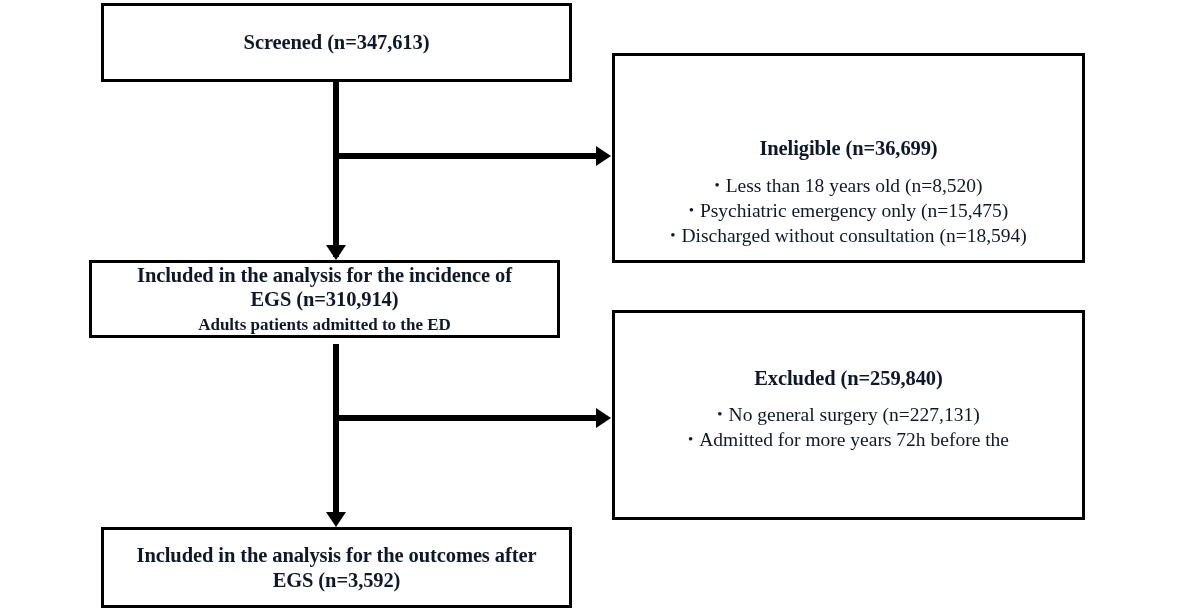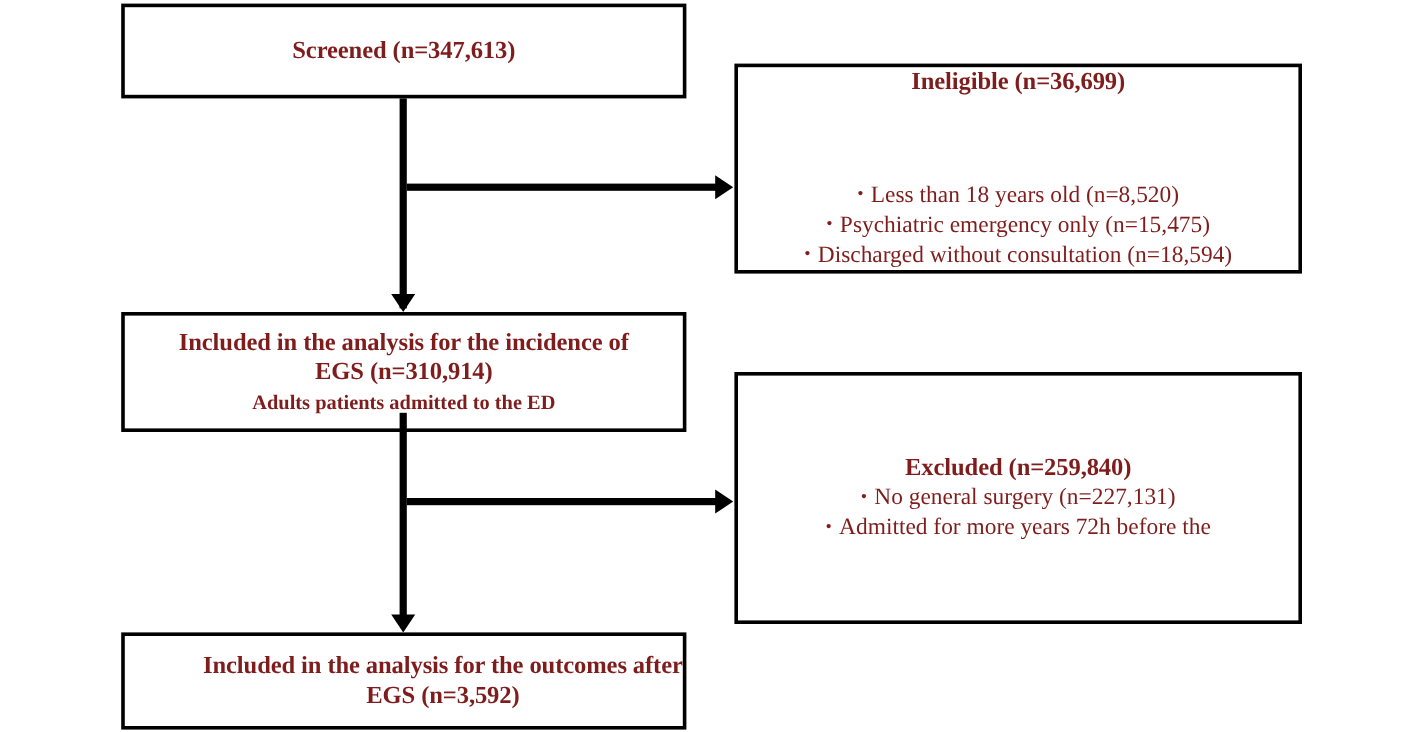--- a/index.html
+++ b/index.html
@@ -6,21 +6,21 @@
     margin: 0;
     padding: 0;
     background: #ffffff;
   }
   #canvas {
     position: relative;
     width: 1186px;
     height: 610px;
     background: #ffffff;
     font-family: "Liberation Serif", "DejaVu Serif", serif;
-    color: #7f1d1d;
+    color: #0f172a;
     overflow: hidden;
   }
   .node {
     position: absolute;
     box-sizing: border-box;
     border: 3px solid #000000;
     background: #ffffff;
     display: flex;
     flex-direction: column;
     align-items: center;
@@ -35,21 +35,21 @@
     white-space: pre-line;
   }
   .node-subtitle {
     font-weight: bold;
     font-size: 17px;
     line-height: 1.25;
     margin-top: 2px;
   }
   .bullet-list {
     list-style: none;
-    margin: 0;
+    margin: 12px;
     padding: 0;
     width: 100%;
   }
   .bullet-list li {
     font-size: 19.5px;
     line-height: 1.29;
     text-align: center;
     padding: 0 8px;
   }
   .bullet-list li .bullet-dot {
@@ -91,47 +91,47 @@
   <div class="node" style="left:101px; top:3px; width:471px; height:79px;">
     <div class="node-title">Screened (n=347,613)</div>
   </div>
 
   <div class="v-line" style="left:333px; top:82px; width:6px; height:175px;"></div>
   <div class="arrow-down" style="left:326px; top:245px;"></div>
 
   <div class="h-line" style="left:339px; top:153px; width:259px; height:6px;"></div>
   <div class="arrow-right" style="left:596px; top:146px;"></div>
 
-  <div class="node" style="left:612px; top:53px; width:473px; height:175px; justify-content:space-between;">
+  <div class="node" style="left:612px; top:53px; width:473px; height:210px; justify-content:flex-end;">
     <div class="node-title">Ineligible (n=36,699)</div>
     <ul class="bullet-list">
       <li><span class="bullet-dot">•</span><span>Less than 18 years old (n=8,520)</span></li>
       <li><span class="bullet-dot">•</span><span>Psychiatric emergency only (n=15,475)</span></li>
       <li><span class="bullet-dot">•</span><span>Discharged without consultation (n=18,594)</span></li>
     </ul>
   </div>
 
-  <div class="node" style="left:101px; top:260px; width:471px; height:100px;">
+  <div class="node" style="left:89px; top:260px; width:471px; height:78px;">
     <div class="node-title">Included in the analysis for the incidence of
 EGS (n=310,914)</div>
     <div class="node-subtitle">Adults patients admitted to the ED</div>
   </div>
 
   <div class="v-line" style="left:333px; top:344px; width:6px; height:173px;"></div>
   <div class="arrow-down" style="left:326px; top:512px;"></div>
 
   <div class="h-line" style="left:339px; top:415px; width:259px; height:6px;"></div>
   <div class="arrow-right" style="left:596px; top:408px;"></div>
 
   <div class="node" style="left:612px; top:310px; width:473px; height:210px; justify-content:center;">
     <div class="node-title">Excluded (n=259,840)</div>
     <ul class="bullet-list">
       <li><span class="bullet-dot">•</span><span>No general surgery (n=227,131)</span></li>
       <li><span class="bullet-dot">•</span><span>Admitted for more years 72h before the</span></li>
     </ul>
   </div>
 
-  <div class="node" style="left:101px; top:527px; width:471px; height:81px;align-items:flex-end;">
+  <div class="node" style="left:101px; top:527px; width:471px; height:81px;">
     <div class="node-title">Included in the analysis for the outcomes after
 EGS (n=3,592)</div>
   </div>
 
 </div>
 
 </body></html>

